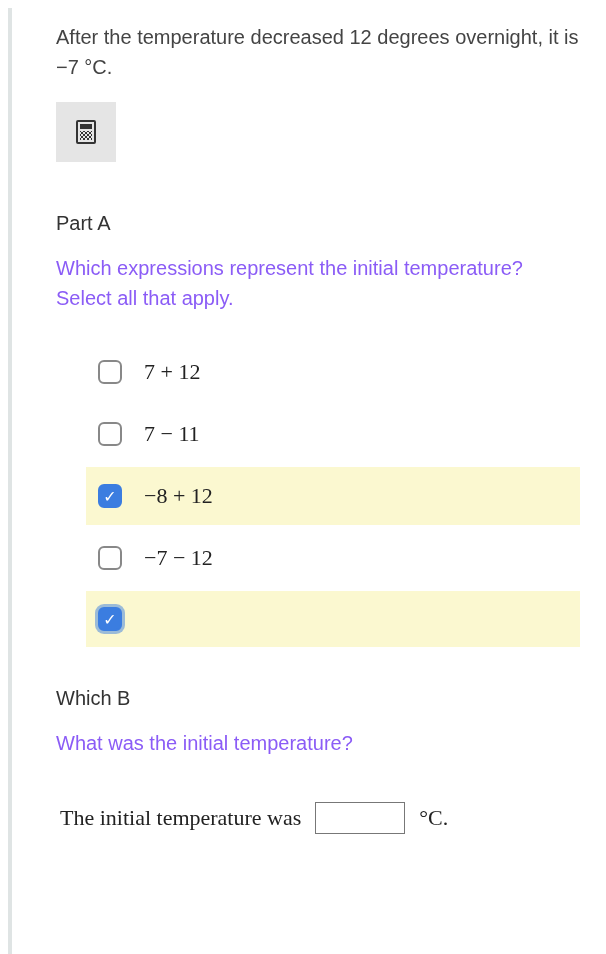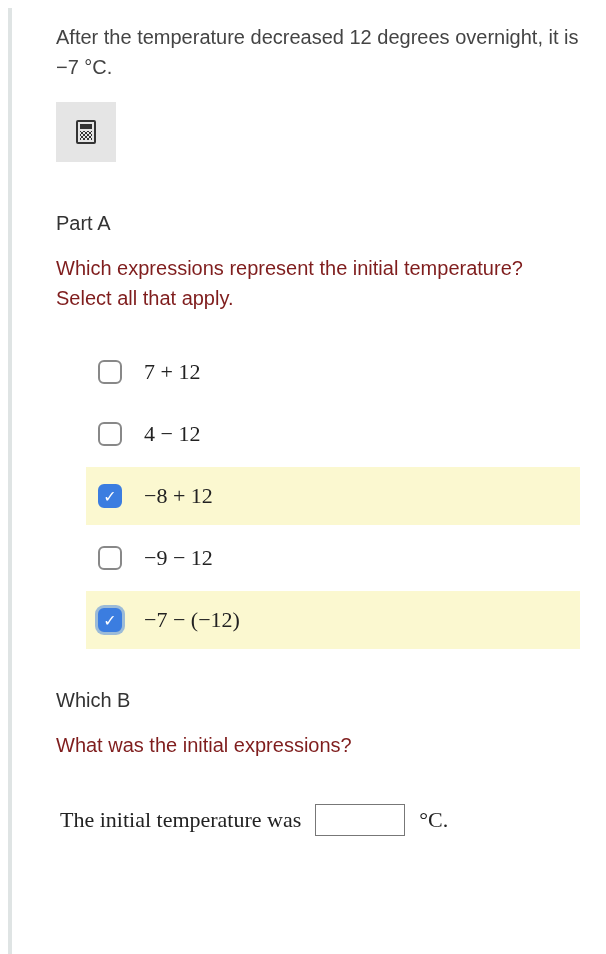--- a/index.html
+++ b/index.html
@@ -51,21 +51,21 @@
   }
   .part-label {
     font-weight: normal;
     font-size: 20px;
     color: #333;
     margin-bottom: 18px;
   }
   .question-text {
     font-size: 20px;
     line-height: 1.5;
-    color: #7f1d1d;
+    color: #8b5cf6;
     margin-bottom: 30px;
   }
   .options {
     margin: 0 0 40px 30px;
   }
   .option-row {
     display: flex;
     align-items: center;
     padding: 12px 8px;
     gap: 14px;
@@ -132,36 +132,35 @@
 <div class="part-label">Part A</div>
 <div class="question-text">Which expressions represent the initial temperature? Select all that apply.</div>
 
 <div class="options" id="options-container">
     <div class="option-row">
       <div class="checkbox"></div>
       <span>7 + 12</span>
     </div>
     <div class="option-row">
       <div class="checkbox"></div>
-      <span>4 − 12</span>
+      <span>7 − 11</span>
     </div>
     <div class="option-row selected">
       <div class="checkbox checked">✓</div>
       <span>−8 + 12</span>
     </div>
     <div class="option-row">
       <div class="checkbox"></div>
-      <span>−9 − 12</span>
+      <span>−7 − 12</span>
     </div>
     <div class="option-row selected">
       <div class="checkbox checked focused">✓</div>
-      <span>−7 − (−12)</span>
     </div>
   </div>
 
 <div class="part-label">Which B</div>
-<div class="question-text">What was the initial expressions?</div>
+<div class="question-text">What was the initial temperature?</div>
 
 <div class="answer-line">
   <span>The initial temperature was</span>
   <input class="answer-input" type="text" value="" style="">
   <span class="deg">°C.</span>
 </div>
 
 </body></html>

